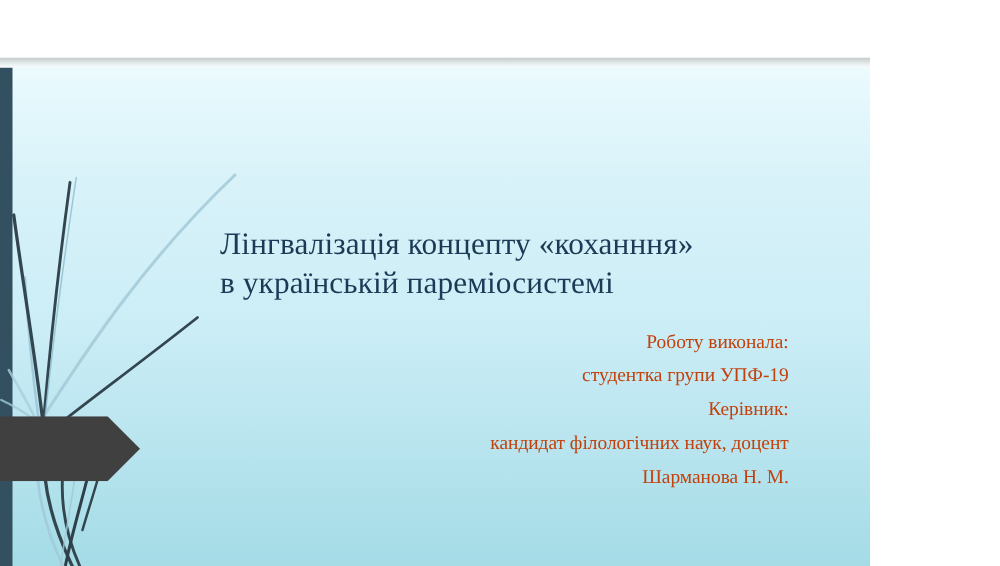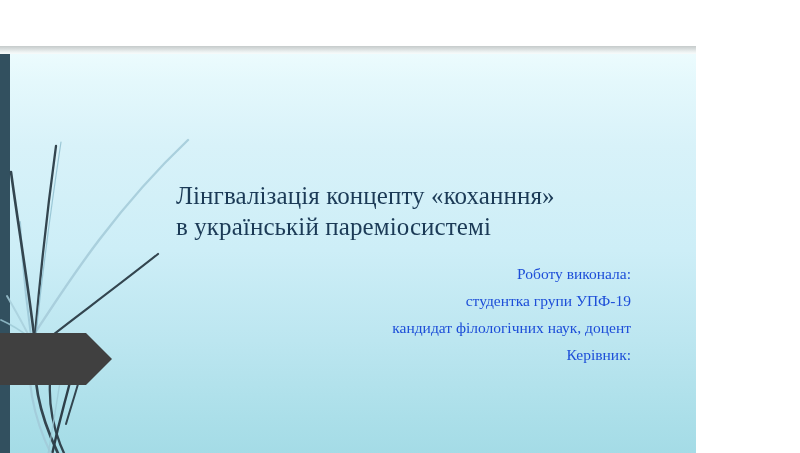--- a/index.html
+++ b/index.html
@@ -85,21 +85,21 @@
     white-space: pre-line;
   }
 
   
   .subtitle {
     position: absolute;
     left: 230px;
     top: 214px;
     width: 401px;
     text-align: right;
-    color: #1d4ed8;
+    color: #c2410c;
     font-size: 15.5px;
     line-height: 27px;
     font-weight: 400;
   }
   .subtitle .line { display: block; white-space: nowrap; }
 </style>
 </head>
 <body>
 
 <div id="slide">
@@ -144,20 +144,21 @@
   <svg class="arrow-banner" viewBox="0 0 112 52" width="112" height="52" preserveAspectRatio="none">
     <polygon points="0,0 86,0 112,26 86,52 0,52" fill="#404040"></polygon>
   </svg>
 
   <div class="title">Лінгвалізація концепту «коханння»
 в українській пареміосистемі</div>
 
   <div class="subtitle">
     <span class="line">Роботу виконала:</span>
     <span class="line">студентка групи УПФ-19</span>
+    <span class="line">Керівник:</span>
     <span class="line">кандидат філологічних наук, доцент</span>
-    <span class="line">Керівник:</span>
+    <span class="line">Шарманова Н. М.</span>
   </div>
 
   <div class="top-strip"></div>
   <div class="bottom-strip"></div>
 
 </div>
 
 </body></html>

